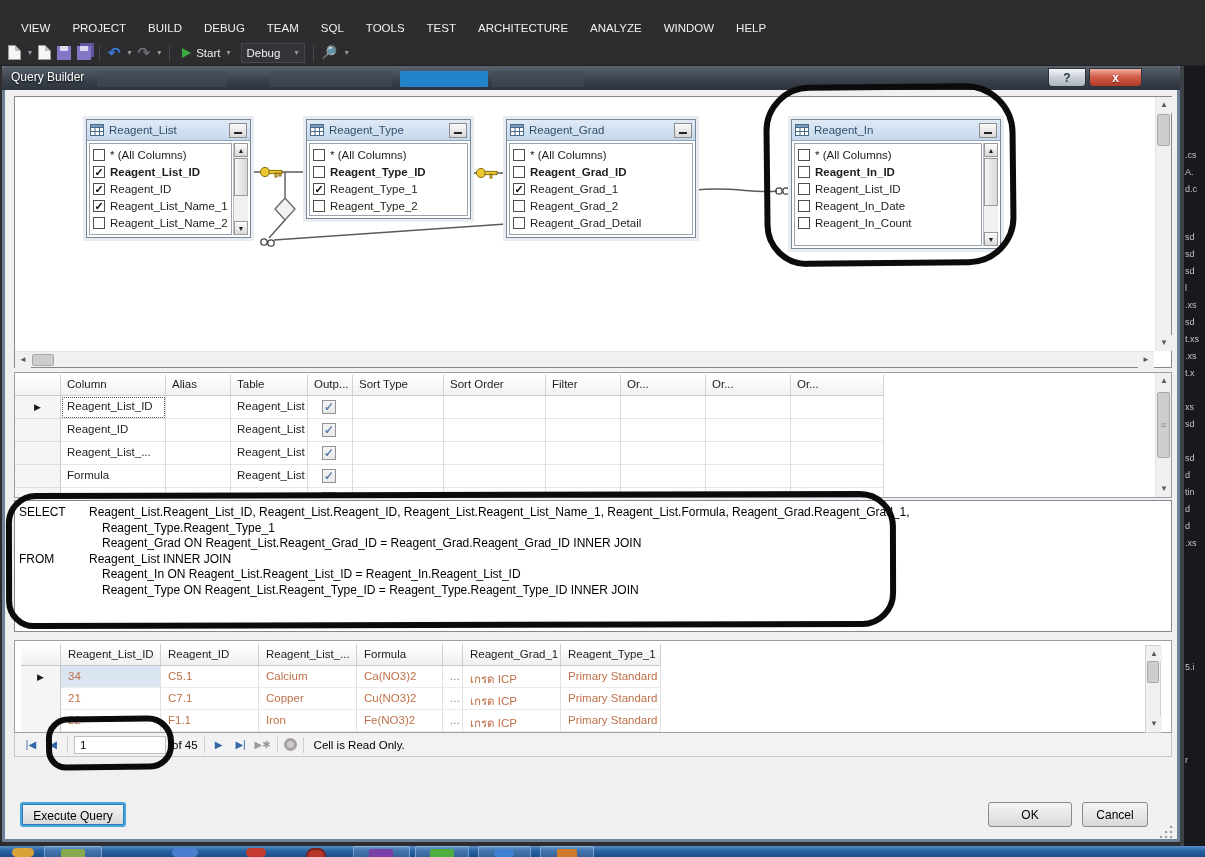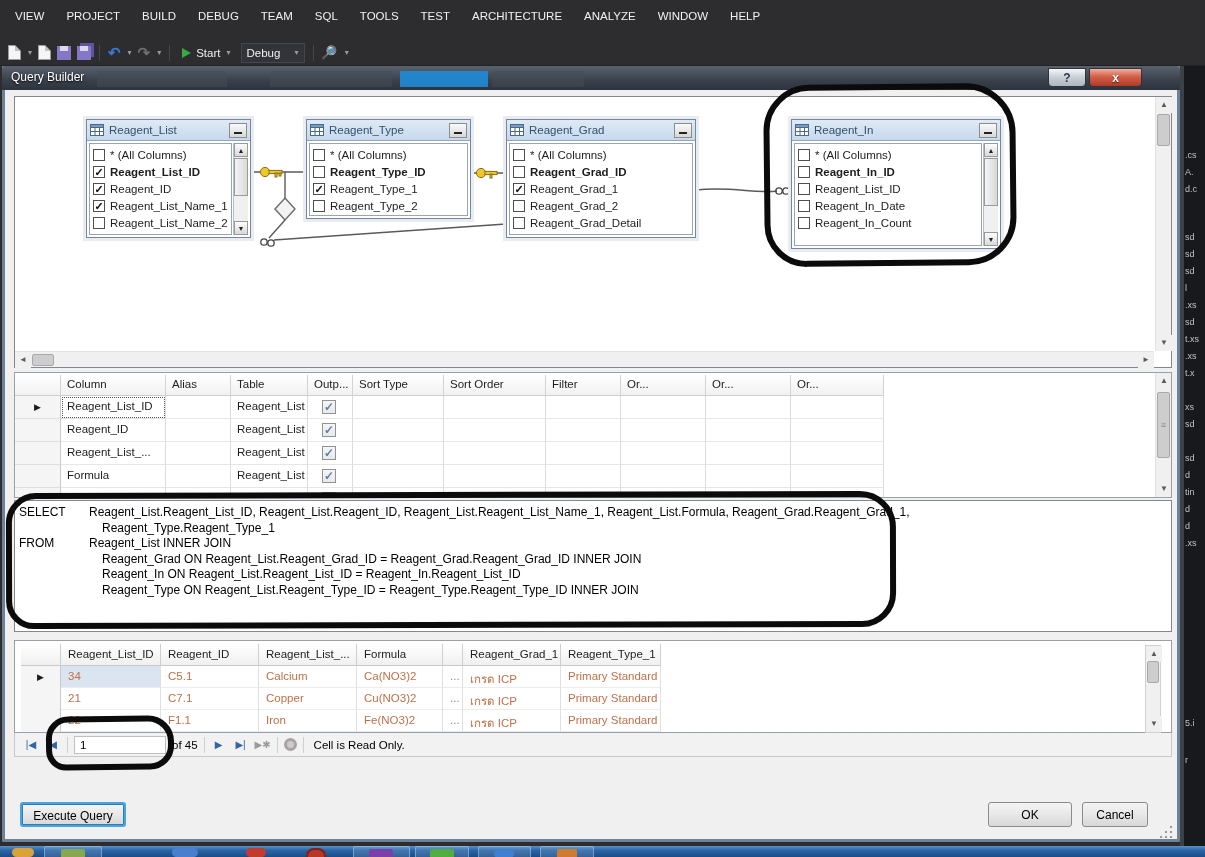--- a/index.html
+++ b/index.html
@@ -6,21 +6,21 @@
   html,body { width:1205px; height:857px; overflow:hidden; background:#000;
               font-family:"Liberation Sans", sans-serif; }
   #screen { position:relative; width:1205px; height:857px; background:#2d2d30; overflow:hidden; }
   .abs { position:absolute; }
 
   
   #vs-title { left:0; top:0; width:1205px; height:16px; color:#c8c8c8; font-size:11px; }
   #vs-title .t { position:absolute; left:4px; top:1px; }
   #quick-launch { position:absolute; right:12px; top:0; width:150px; height:15px; background:#2a2a2d;
                   color:#969696; font-size:11px; text-align:center; border:1px solid #3a3a3e; border-top:0; }
-  #menubar { left:0; top:4px; width:1205px; height:24px; display:flex; align-items:center; padding-left:4px; }
+  #menubar { left:0; top:16px; width:1205px; height:24px; display:flex; align-items:center; padding-left:10px; }
   #menubar span { color:#f1f1f1; font-size:11.5px; padding:4px 11px; cursor:default; }
   #toolbar { left:0; top:40px; width:1205px; height:26px; display:flex; align-items:center; gap:6px;
              padding-left:8px; border-bottom:1px solid #222226; }
   .tb-sep { width:1px; height:16px; background:#46464c; margin:0 2px; }
   .tb-caret { color:#9a9a9e; font-size:8px; margin-left:1px; }
   .doc-ic { width:13px; height:15px; background:#f5f5f5; border:1px solid #9a9aa0; position:relative; }
   .doc-ic::after { content:""; position:absolute; right:-1px; top:-1px; border:3px solid #2d2d30;
                    border-left-color:#c0c0c4; border-bottom-color:#c0c0c4; }
   .floppy { width:14px; height:14px; background:#8577c6; position:relative; }
   .floppy::after { content:""; position:absolute; left:3px; top:0; width:8px; height:5px; background:#dcd8f0; }
@@ -515,27 +515,27 @@
   <div id="sql-pane" class="abs pane">
     <div id="sql-text">
       <div class="sql-line">
           <span class="sql-kw">SELECT</span>
           <span class="sql-tx">Reagent_List.Reagent_List_ID, Reagent_List.Reagent_ID, Reagent_List.Reagent_List_Name_1, Reagent_List.Formula, Reagent_Grad.Reagent_Grad_1,</span>
         </div>
       <div class="sql-line ind">
           <span class="sql-kw"></span>
           <span class="sql-tx">Reagent_Type.Reagent_Type_1</span>
         </div>
+      <div class="sql-line ind">
+          <span class="sql-kw"></span>
+          <span class="sql-tx">Reagent_Grad ON Reagent_List.Reagent_Grad_ID = Reagent_Grad.Reagent_Grad_ID INNER JOIN</span>
+        </div>
       <div class="sql-line">
           <span class="sql-kw">FROM</span>
           <span class="sql-tx">Reagent_List INNER JOIN</span>
-        </div>
-      <div class="sql-line ind">
-          <span class="sql-kw"></span>
-          <span class="sql-tx">Reagent_Grad ON Reagent_List.Reagent_Grad_ID = Reagent_Grad.Reagent_Grad_ID INNER JOIN</span>
         </div>
       <div class="sql-line ind">
           <span class="sql-kw"></span>
           <span class="sql-tx">Reagent_In ON Reagent_List.Reagent_List_ID = Reagent_In.Reagent_List_ID</span>
         </div>
       <div class="sql-line ind">
           <span class="sql-kw"></span>
           <span class="sql-tx">Reagent_Type ON Reagent_List.Reagent_Type_ID = Reagent_Type.Reagent_Type_ID INNER JOIN</span>
         </div>
     </div>
@@ -627,21 +627,21 @@
     <span class="frag" style="top:285px;">.xs</span>
     <span class="frag" style="top:302px;">t.x</span>
     <span class="frag" style="top:336px;">xs</span>
     <span class="frag" style="top:353px;">sd</span>
     <span class="frag" style="top:387px;">sd</span>
     <span class="frag" style="top:404px;">d</span>
     <span class="frag" style="top:421px;">tin</span>
     <span class="frag" style="top:438px;">d</span>
     <span class="frag" style="top:455px;">d</span>
     <span class="frag" style="top:472px;">.xs</span>
-    <span class="frag" style="top:652px;">5.i</span>
+    <span class="frag" style="top:596px;">5.i</span>
     <span class="frag" style="top:689px;">r</span>
   </div>
 
   <div id="taskbar" class="abs">
     <span class="tb-blob" style="left:12px;width:22px;background:#d9a33a;border-radius:6px;"></span>
     <span class="tb-slot" style="left:44px;width:58px;">
         <span class="tb-blob" style="left:16px;width:24px;background:#86a84e;"></span>
       </span>
     <span class="tb-blob" style="left:172px;width:26px;background:#4a7fd0;border-radius:6px;"></span>
     <span class="tb-blob" style="left:246px;width:20px;background:#c23b2e;border-radius:8px;"></span>

